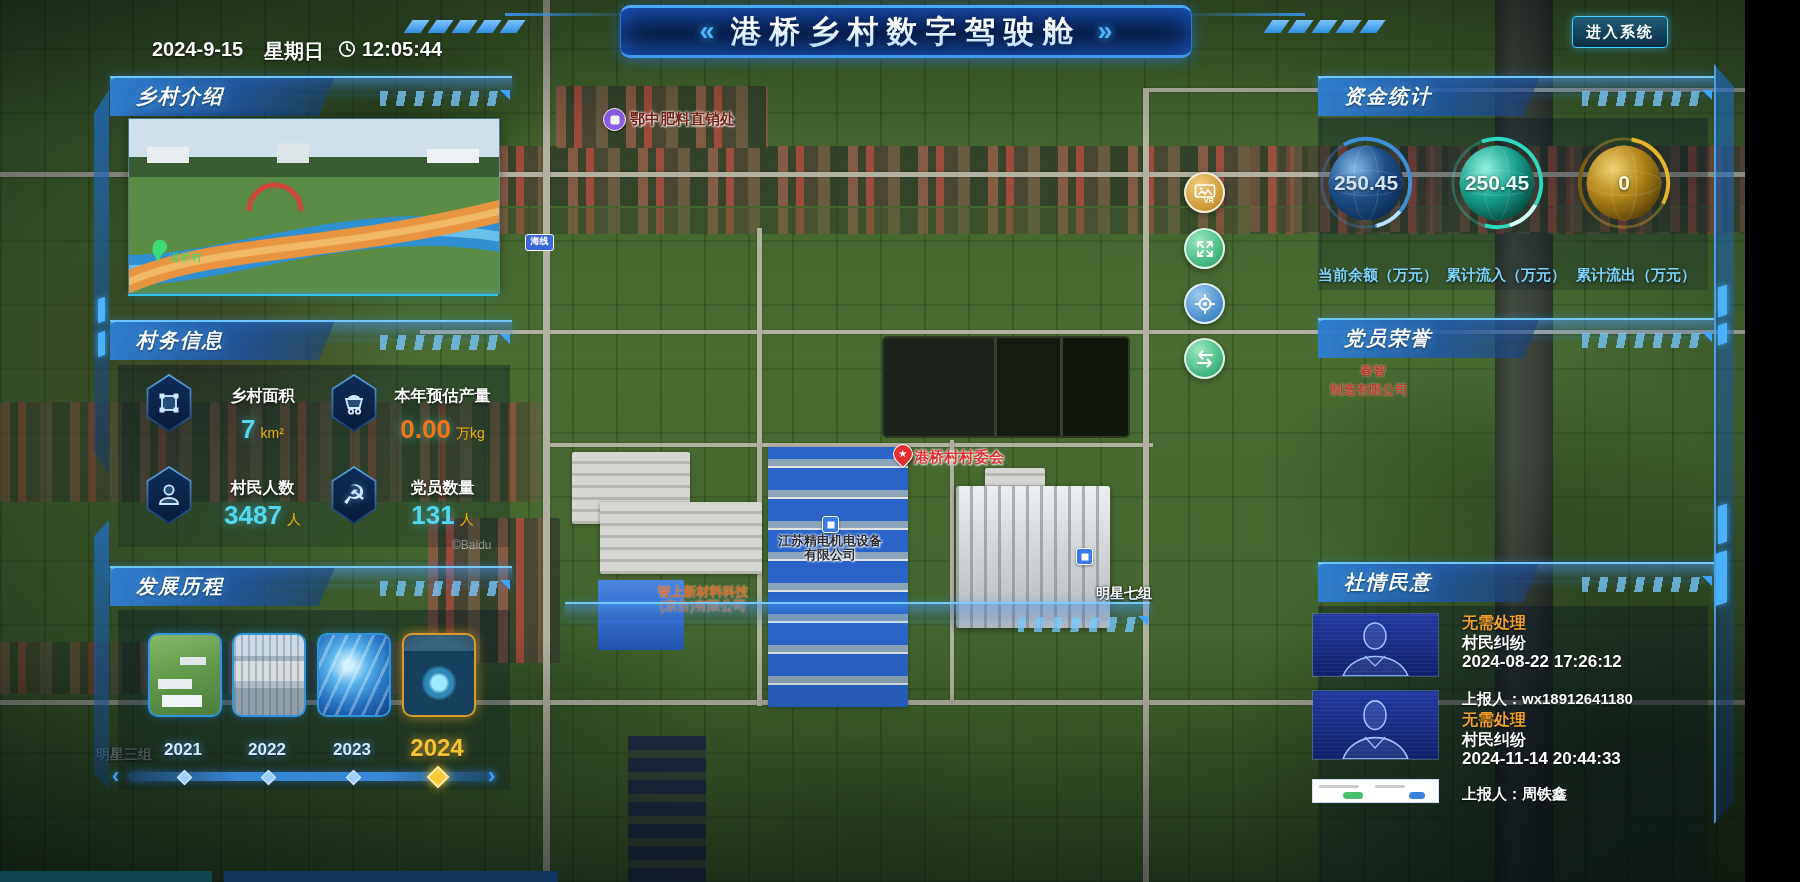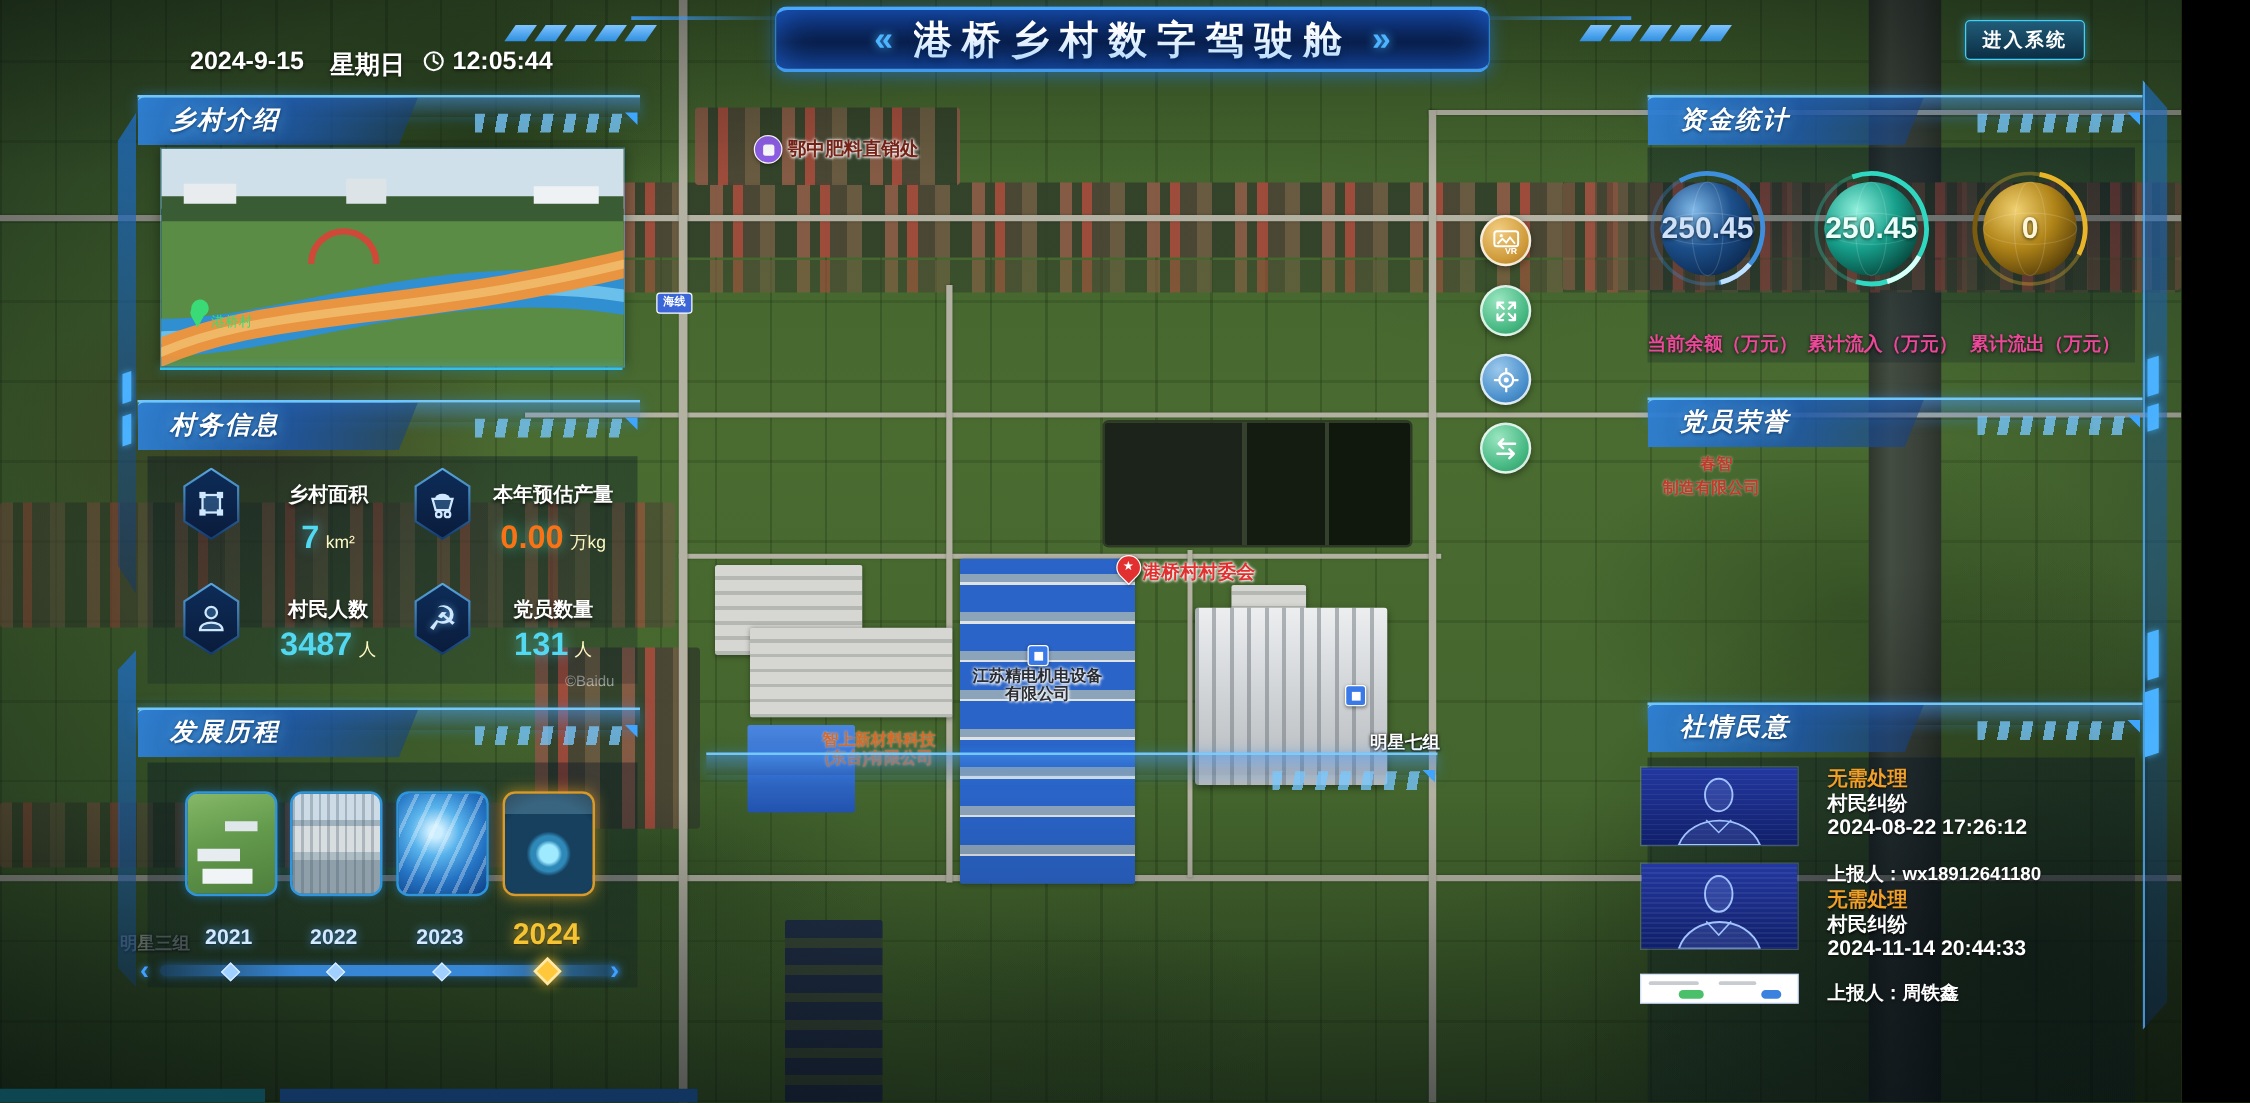--- a/index.html
+++ b/index.html
@@ -118,21 +118,21 @@
   .hex{position:absolute;width:52px;height:58px;z-index:10;
     clip-path:polygon(50% 0,93% 25%,93% 75%,50% 100%,7% 75%,7% 25%);
     background:linear-gradient(180deg,#5aa8e0,#123a70);}
   .hex-in{position:absolute;inset:2px;clip-path:polygon(50% 0,93% 25%,93% 75%,50% 100%,7% 75%,7% 25%);
     background:linear-gradient(180deg,#0d2c58,#0a1c3c);display:flex;align-items:center;justify-content:center;}
   .stat-label{position:absolute;z-index:10;width:165px;text-align:center;color:#fff;
     font-size:16px;font-weight:bold;text-shadow:0 1px 3px rgba(0,0,0,.8);}
   .stat-value{position:absolute;z-index:10;width:165px;text-align:center;white-space:nowrap;}
   .sv-num{font-size:26px;font-weight:bold;color:#52d8f0;text-shadow:0 0 10px rgba(70,210,240,.6);}
   .sv-num.green{color:#f97316;text-shadow:0 0 10px rgba(70,230,190,.6);}
-  .sv-unit{font-size:14px;color:#fef9c3;margin-left:5px;}
+  .sv-unit{font-size:14px;color:#eab308;margin-left:5px;}
   .party-glyph{font-size:27px;color:#cfe8ff;line-height:1;text-shadow:0 0 6px rgba(120,200,255,.7);}
 
   .thumb{position:absolute;width:70px;height:80px;z-index:10;border:2px solid #2f95dc;border-radius:10px;
     box-shadow:0 0 8px rgba(30,140,230,.45);cursor:pointer;background-repeat:no-repeat;}
   .thumb.active{border-color:#d89a2a;box-shadow:0 0 12px rgba(255,180,40,.55);}
   .t2021{background-image:linear-gradient(#e6ecf0,#e6ecf0),linear-gradient(#dfe7ea,#dfe7ea),linear-gradient(#f0f4f6,#f0f4f6),linear-gradient(165deg,#86b868 0%,#639a4c 45%,#4e7f3d 100%);
          background-size:34px 10px,26px 8px,40px 12px,100% 100%;background-position:8px 44px,30px 22px,12px 60px,0 0;}
   .t2022{background-image:repeating-linear-gradient(90deg,rgba(70,90,104,.3) 0 2px,transparent 2px 7px),linear-gradient(180deg,#cddbe6 0 26%,#9fb2bd 26% 32%,#d8dde0 32% 58%,#aebcc4 58% 66%,#8fa0aa 66% 100%);}
   .t2023{background-image:repeating-linear-gradient(115deg,rgba(255,255,255,.3) 0 3px,transparent 3px 12px),radial-gradient(circle at 42% 38%,#cdeeff 0 8%,#5ab4ec 30%,#2574c4 62%,#0d3f85 100%);}
   .t2024{background-image:linear-gradient(180deg,rgba(160,210,230,.25) 0 20%,transparent 20%),radial-gradient(circle at 50% 60%,#9feaff 0 12%,#2e88b8 18% 24%,#16405e 30% 70%,#0b2234 100%);}
@@ -144,22 +144,22 @@
     box-shadow:0 0 8px rgba(40,130,240,.5);cursor:pointer;}
   .tl-diamond{position:absolute;z-index:11;width:9px;height:9px;background:#9fd0ff;border:1px solid #d8ecff;
     transform:rotate(45deg);cursor:pointer;}
   .tl-diamond.gold{width:12px;height:12px;background:#ffc83a;border:2px solid #ffe9a8;box-shadow:0 0 10px #ffc420;}
   .tl-arrow{position:absolute;z-index:11;color:#3fa0ff;font-size:22px;font-weight:bold;cursor:pointer;
     text-shadow:0 0 6px rgba(60,160,255,.9);line-height:20px;}
 
   
   .gauge{position:absolute;width:96px;height:96px;z-index:10;}
   .gauge-val{position:absolute;inset:0;display:flex;align-items:center;justify-content:center;
-    font-size:24px;font-weight:bold;text-shadow:0 1px 3px rgba(0,0,0,.7);}
-  .gauge-label{position:absolute;z-index:10;color:#ec4899;font-weight:bold;font-size:15px;
+    font-size:21px;font-weight:bold;text-shadow:0 1px 3px rgba(0,0,0,.7);}
+  .gauge-label{position:absolute;z-index:10;color:#7dd3fc;font-weight:bold;font-size:15px;
     text-shadow:0 1px 3px rgba(0,0,0,.85);white-space:nowrap;}
   #honor-row{position:absolute;left:1318px;top:356px;width:388px;height:34px;z-index:10;
     background:rgba(22,50,100,.58);}
   #honor-row span{position:absolute;top:8px;color:#fff;font-weight:bold;font-size:15px;
     text-shadow:0 1px 2px rgba(0,0,0,.8);}
   .behind-label{position:absolute;z-index:9;color:#c23a2a;font-weight:bold;font-size:13px;
     text-shadow:0 0 2px rgba(255,255,255,.6);}
 
   .op-thumb{position:absolute;z-index:10;overflow:hidden;border:1px solid rgba(120,160,255,.35);cursor:pointer;}
   .op-scan{position:absolute;inset:0;background:repeating-linear-gradient(0deg,rgba(255,255,255,.06) 0 1px,transparent 1px 4px);}

